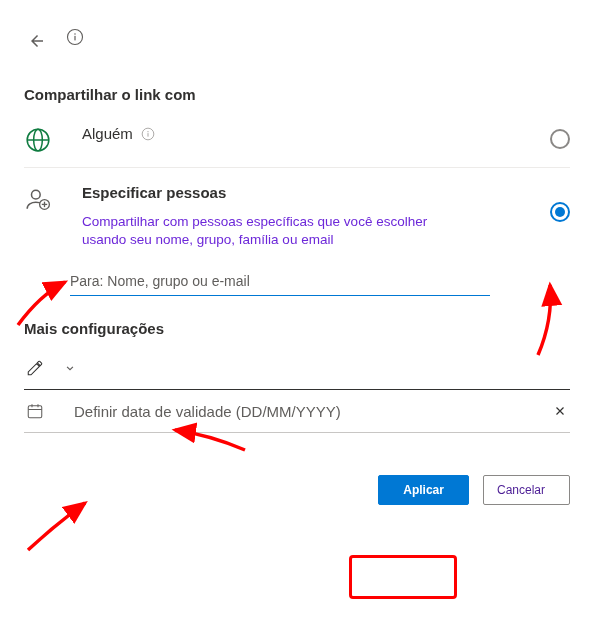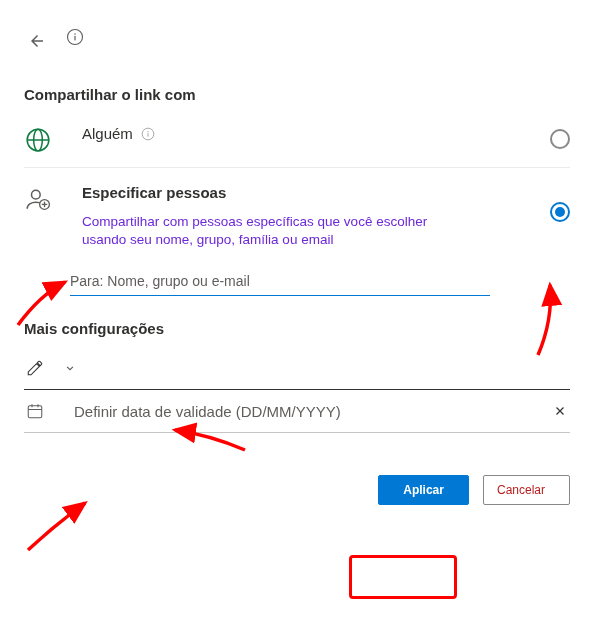--- a/index.html
+++ b/index.html
@@ -37,21 +37,21 @@
     .more-title { font-size: 15px; font-weight: 600; margin-top: 24px; margin-bottom: 10px; }
     .setting-row { display: flex; align-items: center; gap: 14px; padding: 12px 0; border-bottom: 1px solid #323130; cursor: pointer; }
     .setting-row .left-icon { width: 22px; display: flex; justify-content: center; }
     .setting-row .text { flex: 1; font-size: 15px; color: #323130; }
     .setting-row .text.placeholder { color: #605e5c; }
     .setting-row .right-icon { width: 20px; display: flex; justify-content: center; }
     .date-row { border-bottom: 1px solid #c8c6c4; gap: 28px; }
     .footer { display: flex; justify-content: flex-end; gap: 14px; margin-top: 42px; }
     .btn { padding: 7px 24px; font-size: 12px; border-radius: 2px; cursor: pointer; font-family: inherit; }
     .btn-primary { background: #0078d4; color: #fff; border: 1px solid #0078d4; font-weight: 600; }
-    .btn-secondary { background: #fff; color: #b91c1c; border: 1px solid #8a8886; padding-left: 13px; }
+    .btn-secondary { background: #fff; color: #4c1d95; border: 1px solid #8a8886; padding-left: 13px; }
     .redbox { position: absolute; border: 3px solid #ff0000; border-radius: 4px; pointer-events: none; }
     .arrow-svg { position: absolute; pointer-events: none; }
   </style>
 </head>
 <body>
 
 <div class="header-row">
   <div class="back-arrow">
     <svg width="18" height="18" viewBox="0 0 24 24">
       <path d="M20 11H7.83l5.59-5.59L12 4l-8 8 8 8 1.41-1.41L7.83 13H20z" fill="#605e5c"></path>

